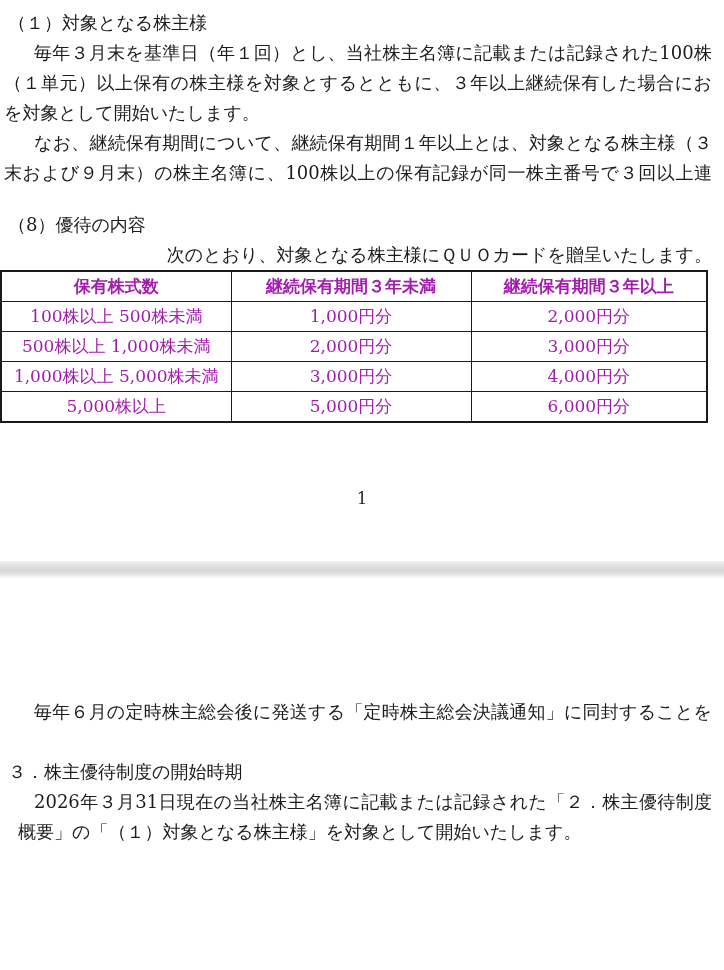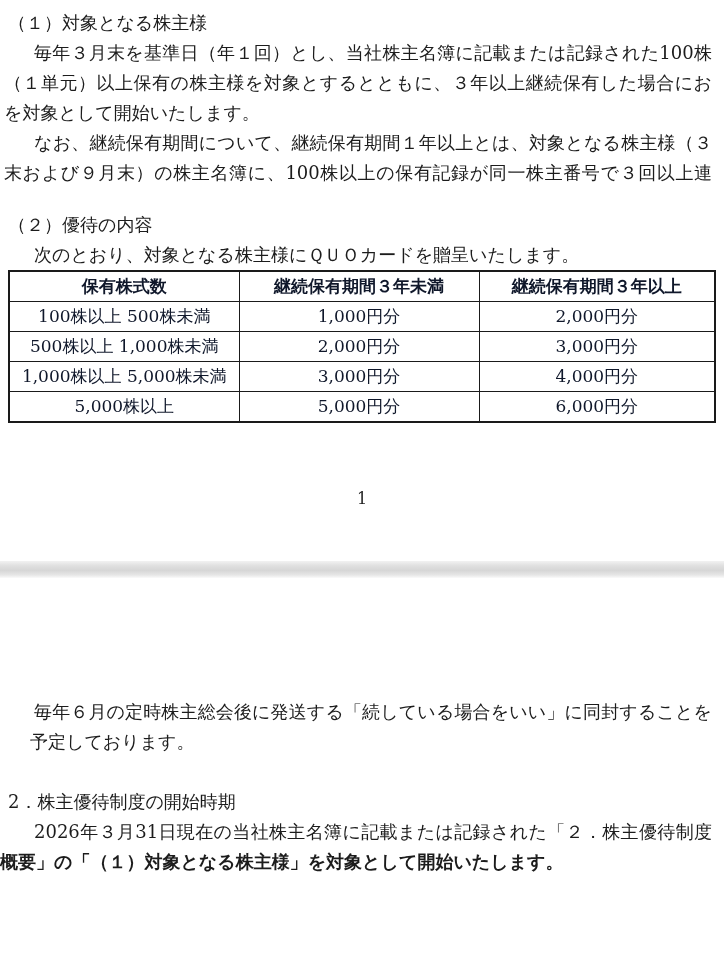--- a/index.html
+++ b/index.html
@@ -9,35 +9,35 @@
     color:#1c1c1c;
     -webkit-font-smoothing:antialiased;
   }
   .page{width:724px;}
   .page1{padding-top:8px;}
   .line{
     font-size:18px;line-height:30px;height:30px;
     padding-right:12px;white-space:nowrap;overflow:hidden;
   }
   .head{padding-left:8px;}
-  .first{padding-left:34px;}
+  .first{padding-left:34px;text-align:right;}
   .cont{padding-left:4px;}
   .cont2{padding-left:30px;}
-  .cont3{font-weight:bold;}
+  .cont3{padding-left:18px;}
   .just{
     white-space:normal;
     text-align:justify;
     text-align-last:justify;
     text-justify:inter-character;
   }
   .gap-before-s2{margin-top:22px;}
   .benefit-table{
     border-collapse:collapse;table-layout:fixed;
-    margin-left:8px;width:708px;
-    font-size:17px;color:#0f172a;
+    width:708px;
+    font-size:17px;color:#a21caf;
   }
   .benefit-table th,.benefit-table td{
     border:1px solid #1a1a1a;
     height:29px;line-height:29px;
     text-align:center;vertical-align:middle;
     padding:0;overflow:hidden;white-space:nowrap;
   }
   .benefit-table{border:2px solid #1a1a1a;}
   .benefit-table th{font-weight:bold;}
   .col-a{width:230px;}
@@ -62,21 +62,21 @@
 
   <div class="line head">（１）対象となる株主様</div>
 
   <div class="line first just">毎年３月末を基準日（年１回）とし、当社株主名簿に記載または記録された100株</div>
   <div class="line cont just">（１単元）以上保有の株主様を対象とするとともに、３年以上継続保有した場合にお</div>
   <div class="line cont">を対象として開始いたします。</div>
 
   <div class="line first just">なお、継続保有期間について、継続保有期間１年以上とは、対象となる株主様（３月</div>
   <div class="line cont just">末および９月末）の株主名簿に、100株以上の保有記録が同一株主番号で３回以上連</div>
 
-  <div class="line head gap-before-s2">（２）優待の内容</div>
+  <div class="line head gap-before-s2">（8）優待の内容</div>
   <div class="line first">次のとおり、対象となる株主様にＱＵＯカードを贈呈いたします。</div>
 
   <table class="benefit-table">
     <colgroup>
       <col class="col-a">
         <col class="col-b">
         <col class="col-c">
     </colgroup>
     <thead>
       <tr>
@@ -109,20 +109,19 @@
     </tbody>
   </table>
 
   <div class="page-number">1</div>
 </div>
 
 <div class="page-separator"></div>
 
 <div class="page page2">
 
-  <div class="line first just">毎年６月の定時株主総会後に発送する「続している場合をいい」に同封することを</div>
-  <div class="line cont2">予定しております。</div>
+  <div class="line first just">毎年６月の定時株主総会後に発送する「定時株主総会決議通知」に同封することを</div>
 
-  <div class="line head gap-before-s4">2．株主優待制度の開始時期</div>
+  <div class="line head gap-before-s4">３．株主優待制度の開始時期</div>
   <div class="line first just">2026年３月31日現在の当社株主名簿に記載または記録された「２．株主優待制度の</div>
   <div class="line cont3">概要」の「（１）対象となる株主様」を対象として開始いたします。</div>
 
 </div>
 
 </body></html>

